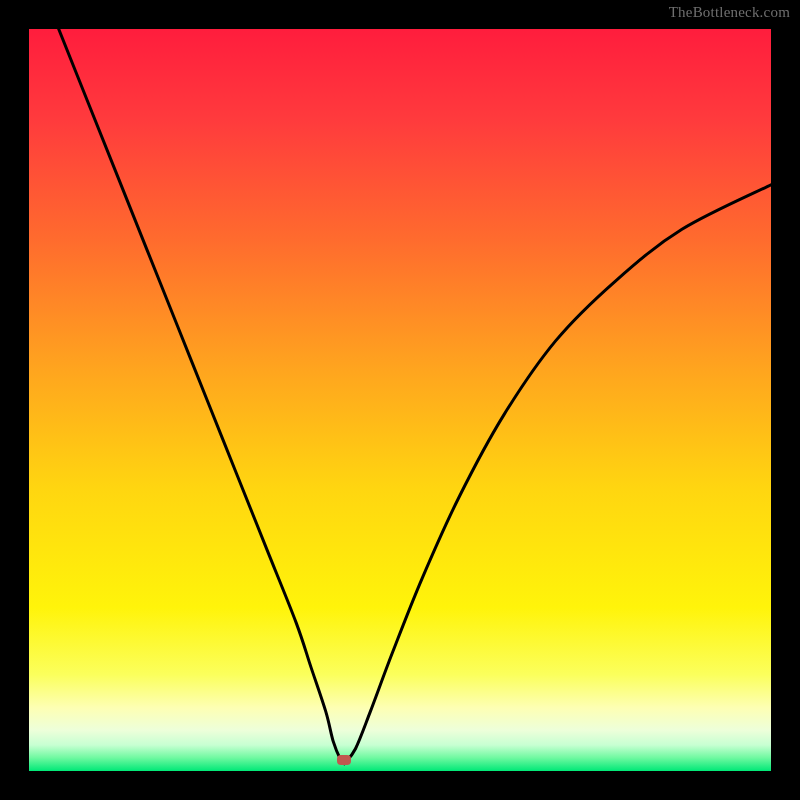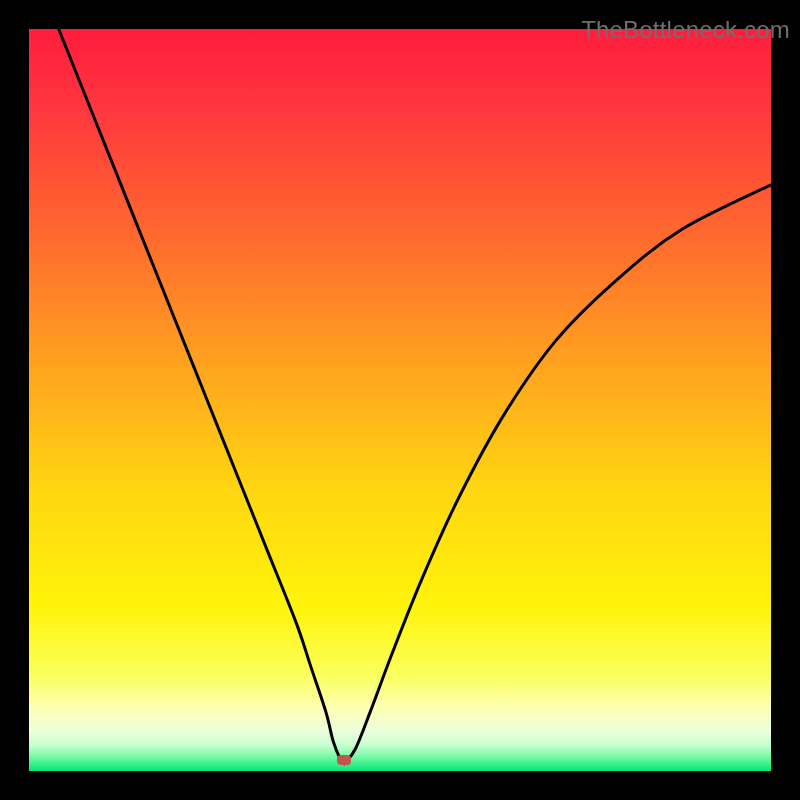--- a/index.html
+++ b/index.html
@@ -21,27 +21,27 @@
   }
   .plot {
     position: absolute;
     left: 0;
     top: 0;
     width: 742px;
     height: 742px;
   }
   .watermark {
     position: absolute;
-    top: 16px;
+    top: 4px;
     right: 10px;
     color: #6f6f6f;
-    font-size: 24px;
+    font-size: 15px;
     font-weight: 500;
     letter-spacing: 0.2px;
-    font-family: Liberation Sans, sans-serif;
+    font-family: Liberation Serif, serif;
   }
   .marker {
     position: absolute;
     width: 14px;
     height: 10px;
     border-radius: 4px;
   }
 </style>
 </head>
 <body>

